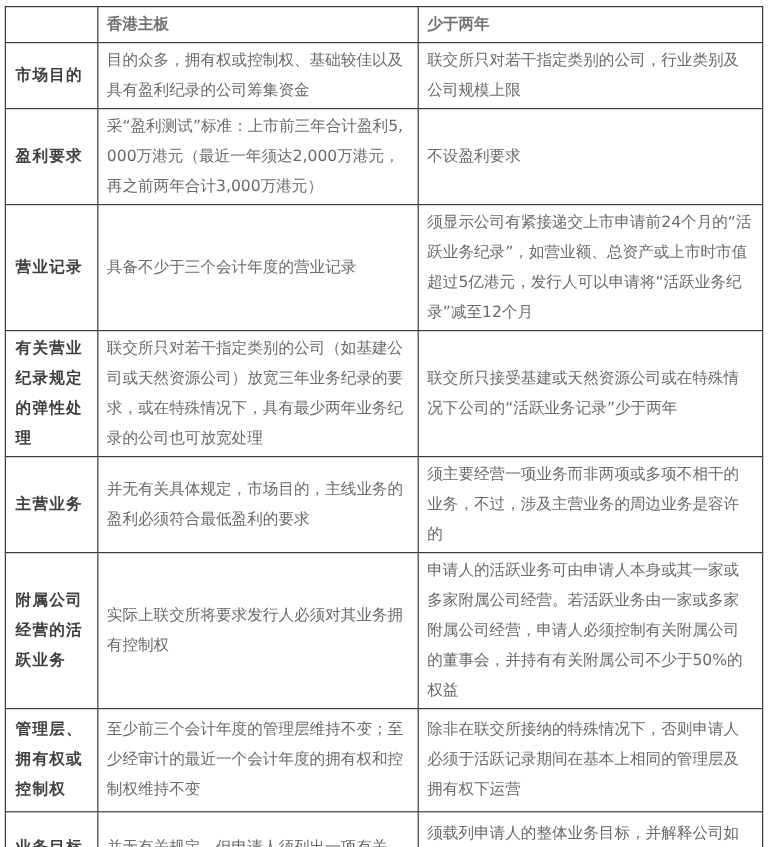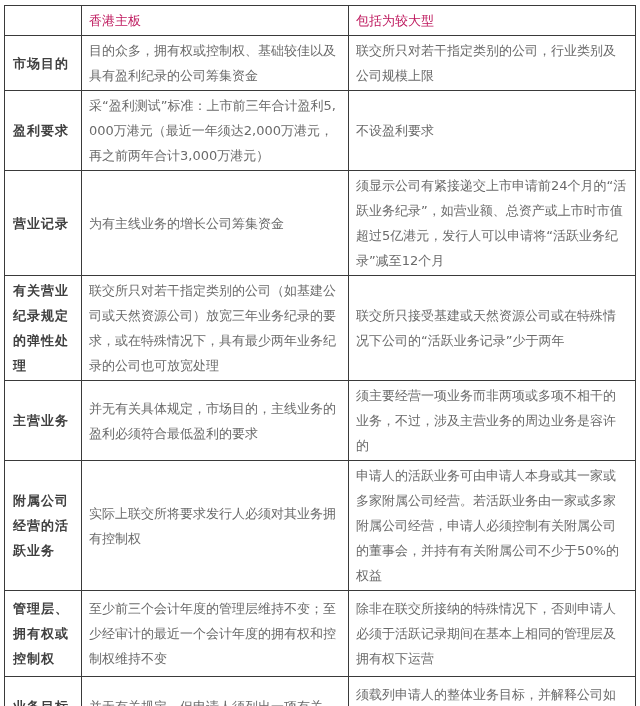--- a/index.html
+++ b/index.html
@@ -19,54 +19,54 @@
     padding: 2px 7px;
     line-height: 25px;
     word-break: break-all;
   }
   td.label {
     font-weight: bold;
     color: #404040;
     letter-spacing: 1px;
     padding: 2px 6px 2px 8px;
   }
-  td.head { font-weight: normal; color: #be185d; }
+  td.head { font-weight: bold; color: #737373; }
   col.c0 { width: 77px; }
   col.c1 { width: 267px; }
   col.c2 { width: 287px; }
 </style>
 </head>
 <body>
 
 <div class="wrap">
   <table>
     <colgroup>
         <col class="c0">
         <col class="c1">
         <col class="c2">
       </colgroup>
     <tbody>
         <tr style="height:30px">
       <td class="head"></td>
       <td class="head">香港主板</td>
-      <td class="head">包括为较大型</td>
+      <td class="head">少于两年</td>
     </tr>
     <tr style="height:51px">
       <td class="label">市场目的</td>
       <td>目的众多，拥有权或控制权、基础较佳以及具有盈利纪录的公司筹集资金</td>
       <td>联交所只对若干指定类别的公司，行业类别及公司规模上限</td>
     </tr>
     <tr style="height:75px">
       <td class="label">盈利要求</td>
       <td>采“盈利测试”标准：上市前三年合计盈利5,000万港元（最近一年须达2,000万港元，再之前两年合计3,000万港元）</td>
       <td>不设盈利要求</td>
     </tr>
     <tr style="height:102px">
       <td class="label">营业记录</td>
-      <td>为有主线业务的增长公司筹集资金</td>
+      <td>具备不少于三个会计年度的营业记录</td>
       <td>须显示公司有紧接递交上市申请前24个月的“活跃业务纪录”，如营业额、总资产或上市时市值超过5亿港元，发行人可以申请将“活跃业务纪录”减至12个月</td>
     </tr>
     <tr style="height:99px">
       <td class="label">有关营业纪录规定的弹性处理</td>
       <td>联交所只对若干指定类别的公司（如基建公司或天然资源公司）放宽三年业务纪录的要求，或在特殊情况下，具有最少两年业务纪录的公司也可放宽处理</td>
       <td>联交所只接受基建或天然资源公司或在特殊情况下公司的“活跃业务记录”少于两年</td>
     </tr>
     <tr style="height:76px">
       <td class="label">主营业务</td>
       <td>并无有关具体规定，市场目的，主线业务的盈利必须符合最低盈利的要求</td>

